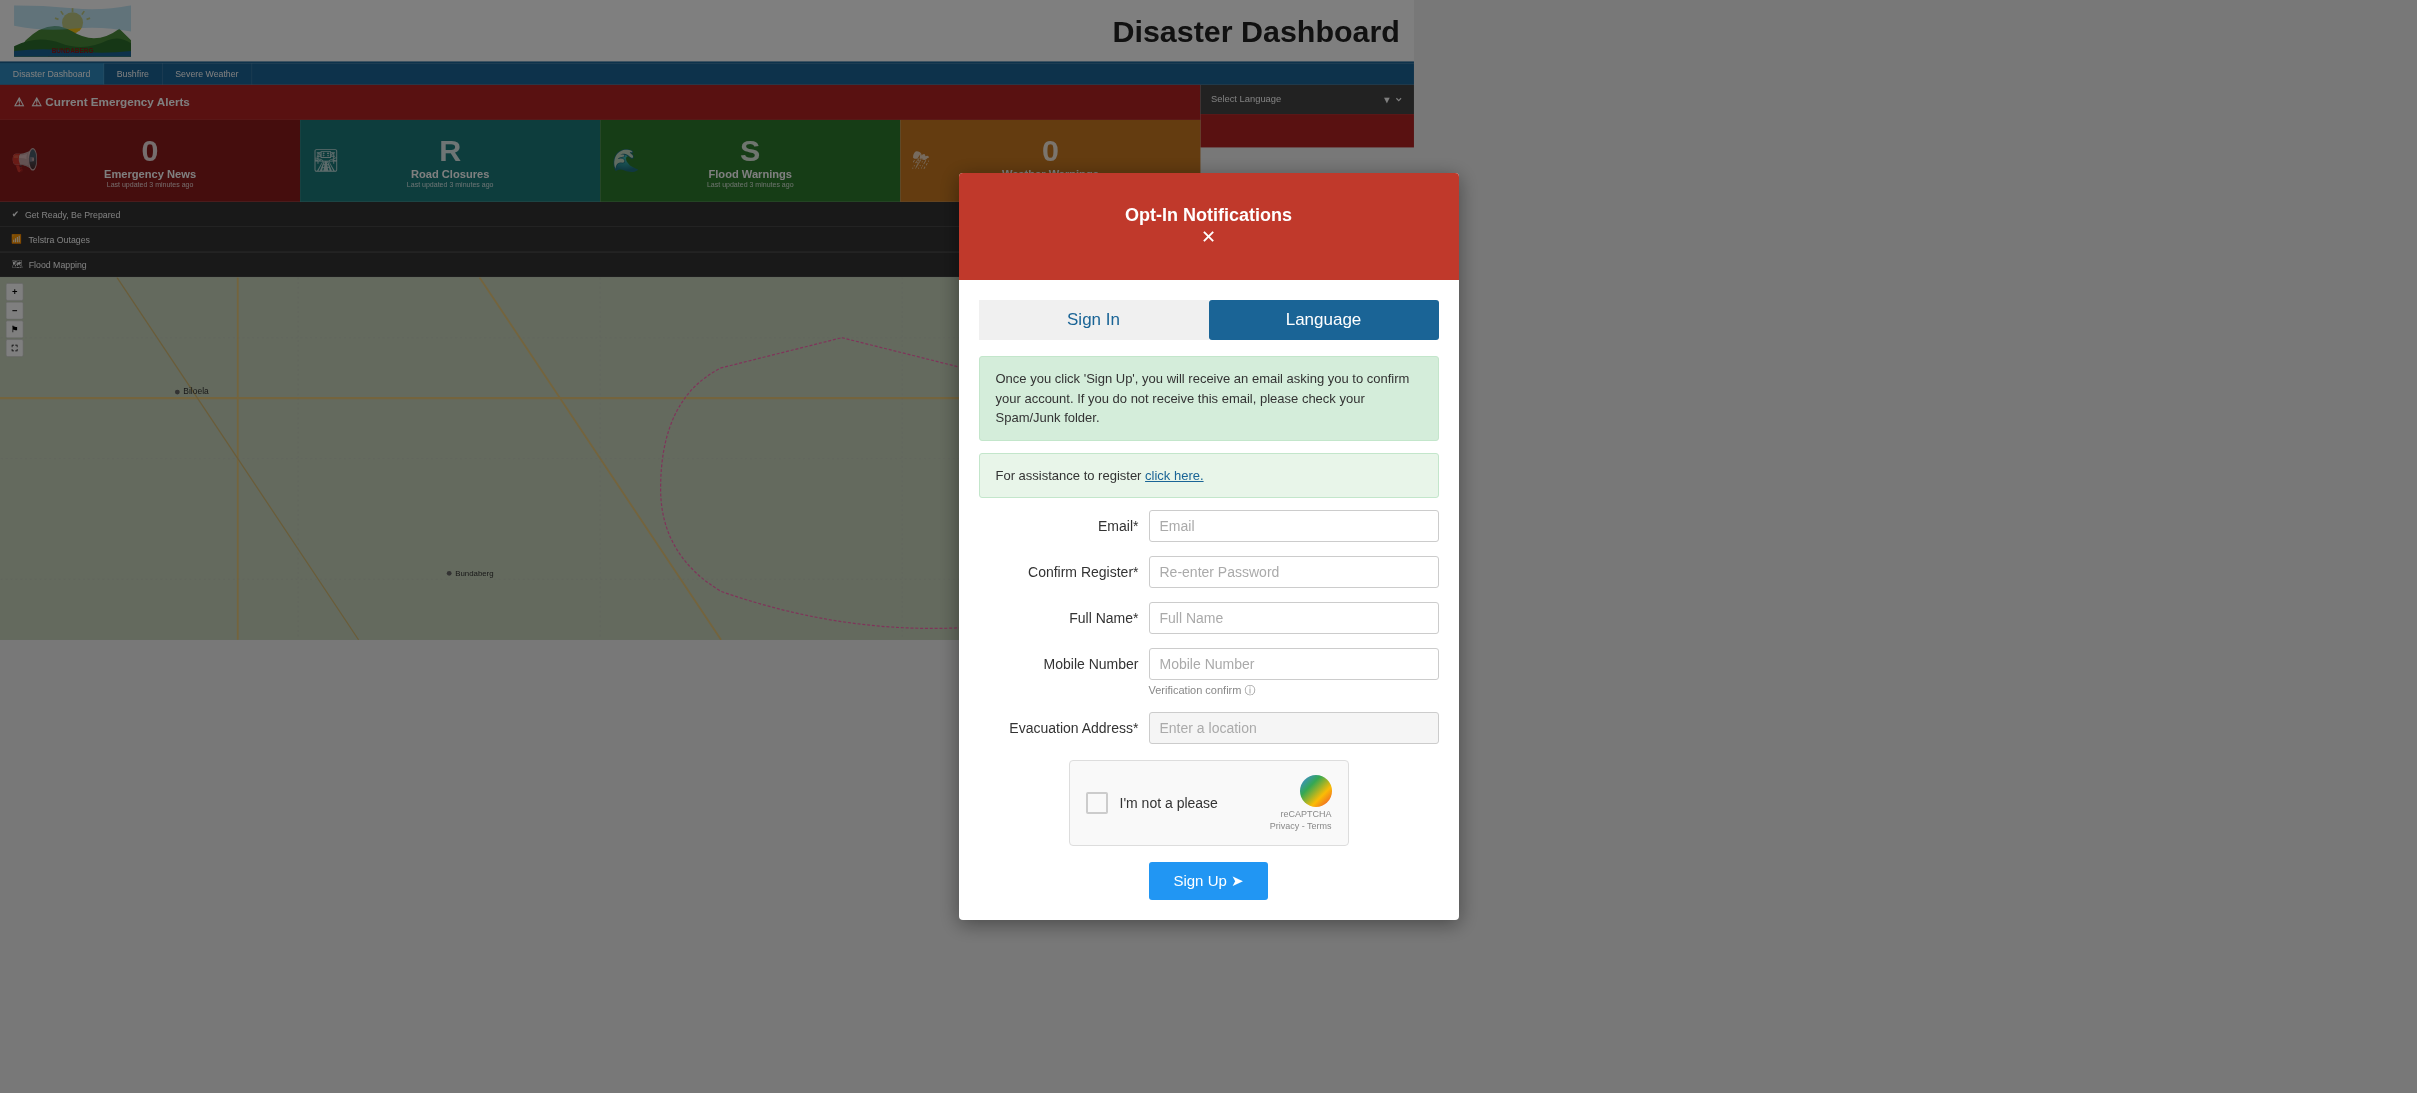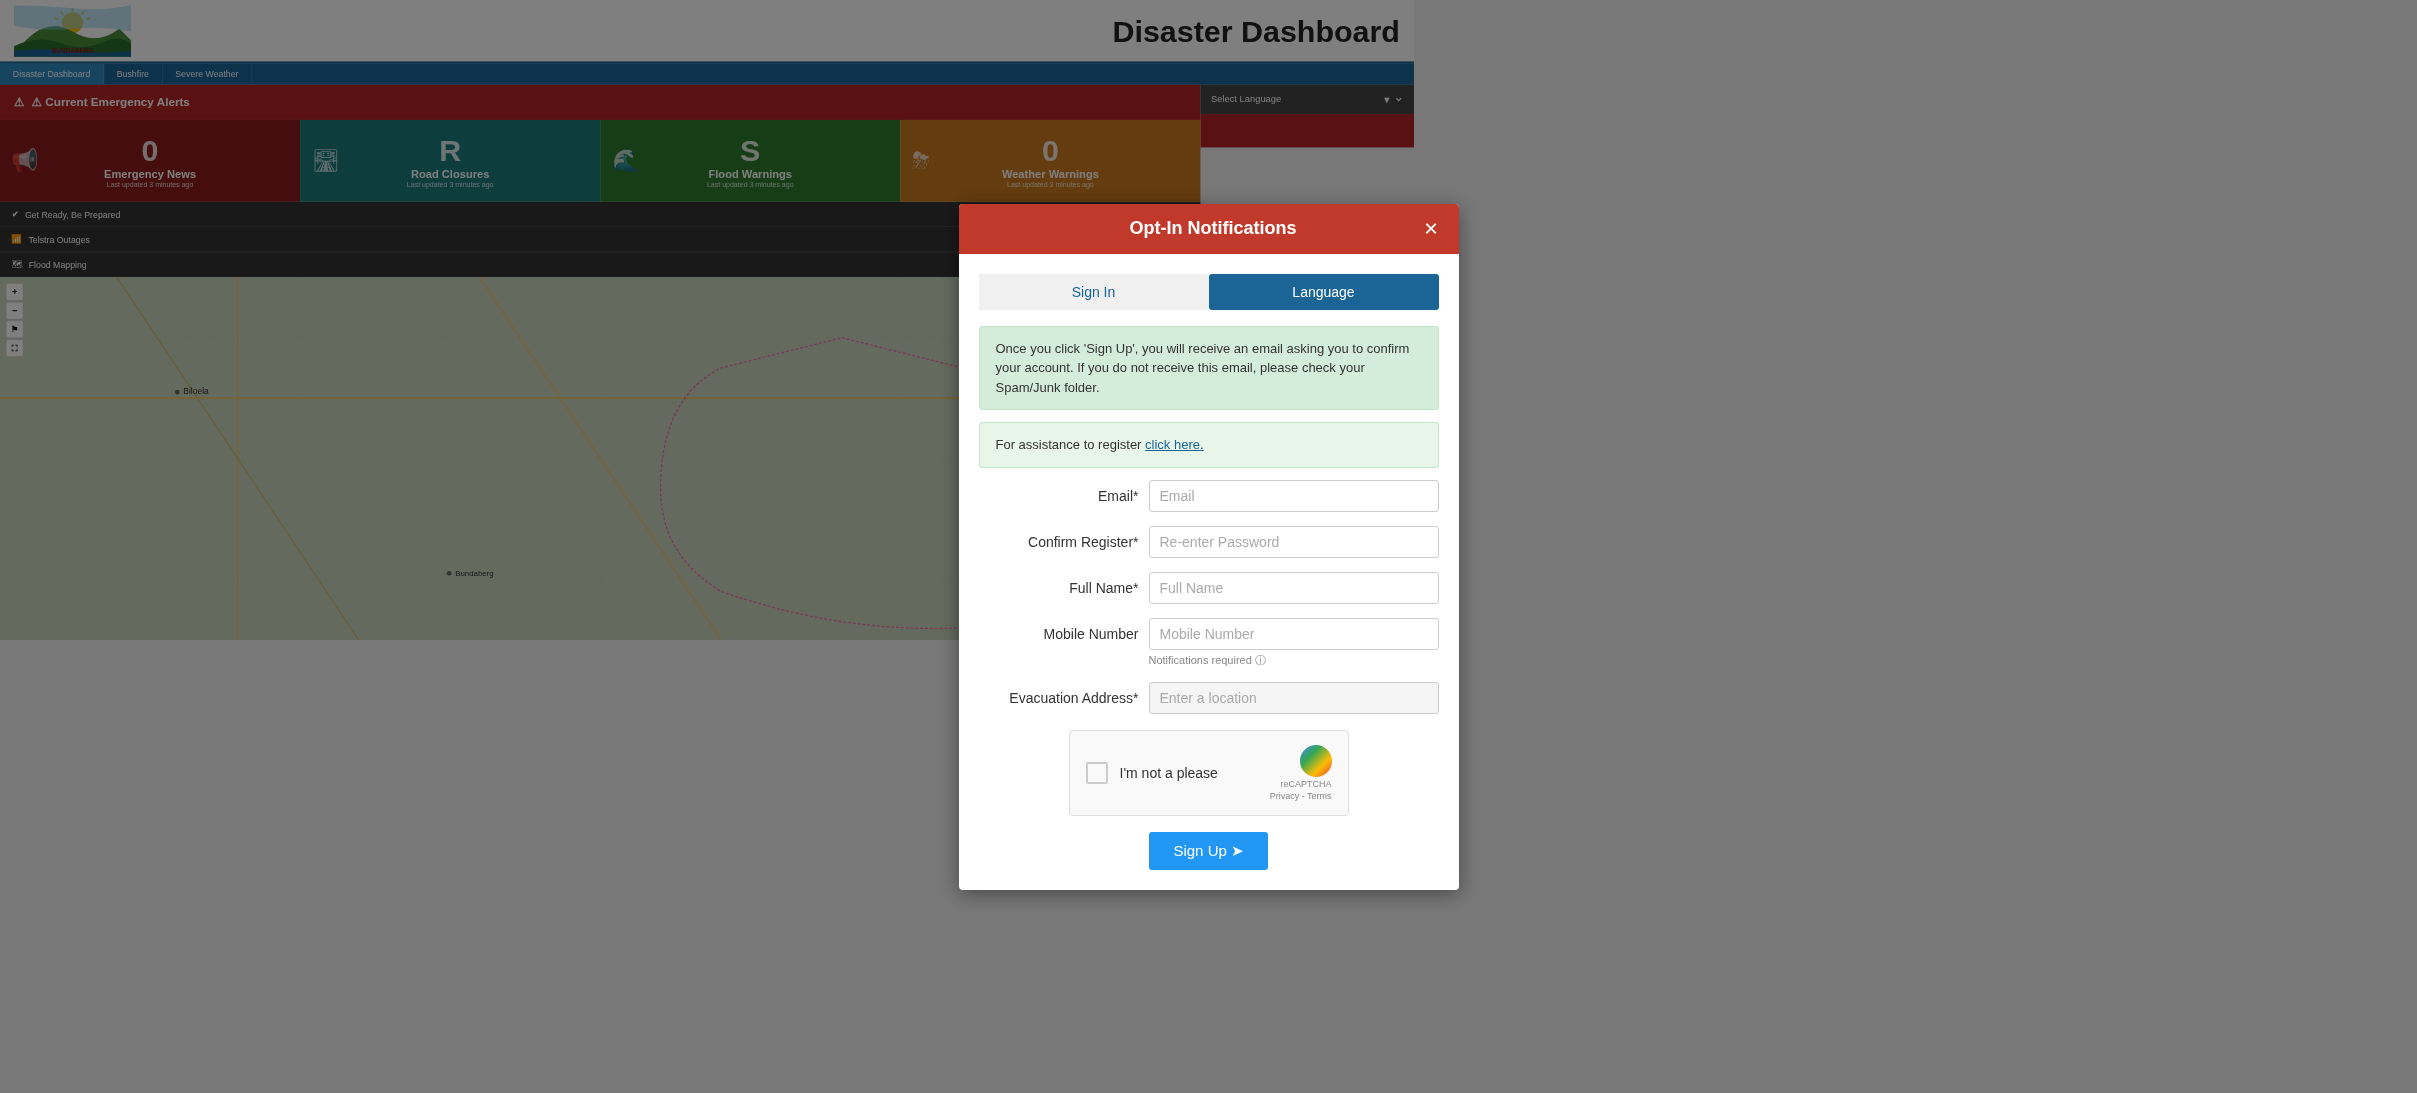--- a/index.html
+++ b/index.html
@@ -95,47 +95,48 @@
     .modal {
       background: white;
       width: 500px;
       border-radius: 4px;
       overflow: hidden;
       box-shadow: 0 4px 20px rgba(0,0,0,0.4);
     }
     .modal-header {
       background: #c0392b;
       color: white;
-      padding: 14px 20px;
+      padding: 32px 20px;
       font-size: 18px;
       font-weight: bold;
       text-align: center;
       display: flex;
       align-items: center;
       justify-content: space-between;
+      flex-direction: column;
     }
     .modal-close {
       cursor: pointer;
       font-size: 18px;
       background: none;
       border: none;
       color: white;
     }
     .modal-body { padding: 20px; }
     .tab-row {
       display: flex;
       margin-bottom: 16px;
     }
     .tab-btn {
       flex: 1;
       padding: 10px;
       text-align: center;
       cursor: pointer;
       border: none;
-      font-size: 14px;
+      font-size: 17px;
       background: #f0f0f0;
       color: #1a6496;
     }
     .tab-btn.active {
       background: #1a6496;
       color: white;
       border-radius: 3px;
     }
     .info-box {
       background: #d4edda;
@@ -476,21 +477,21 @@
 
         <div class="form-row">
           <label class="form-label">Full Name*</label>
           <input type="text" class="form-input" placeholder="Full Name" style="">
         </div>
 
         <div class="form-row">
           <label class="form-label">Mobile Number</label>
           <div style="flex:1; display:flex; flex-direction:column;">
             <input type="tel" class="form-input" placeholder="Mobile Number" style="">
-            <div class="form-note">Notifications required ⓘ</div>
+            <div class="form-note">Verification confirm ⓘ</div>
           </div>
         </div>
 
         <div class="form-row">
           <label class="form-label">Evacuation Address*</label>
           <input type="text" class="form-input" style="background: rgb(245, 245, 245);" placeholder="Enter a location">
         </div>
       </div>
 
       <div class="captcha-box">

